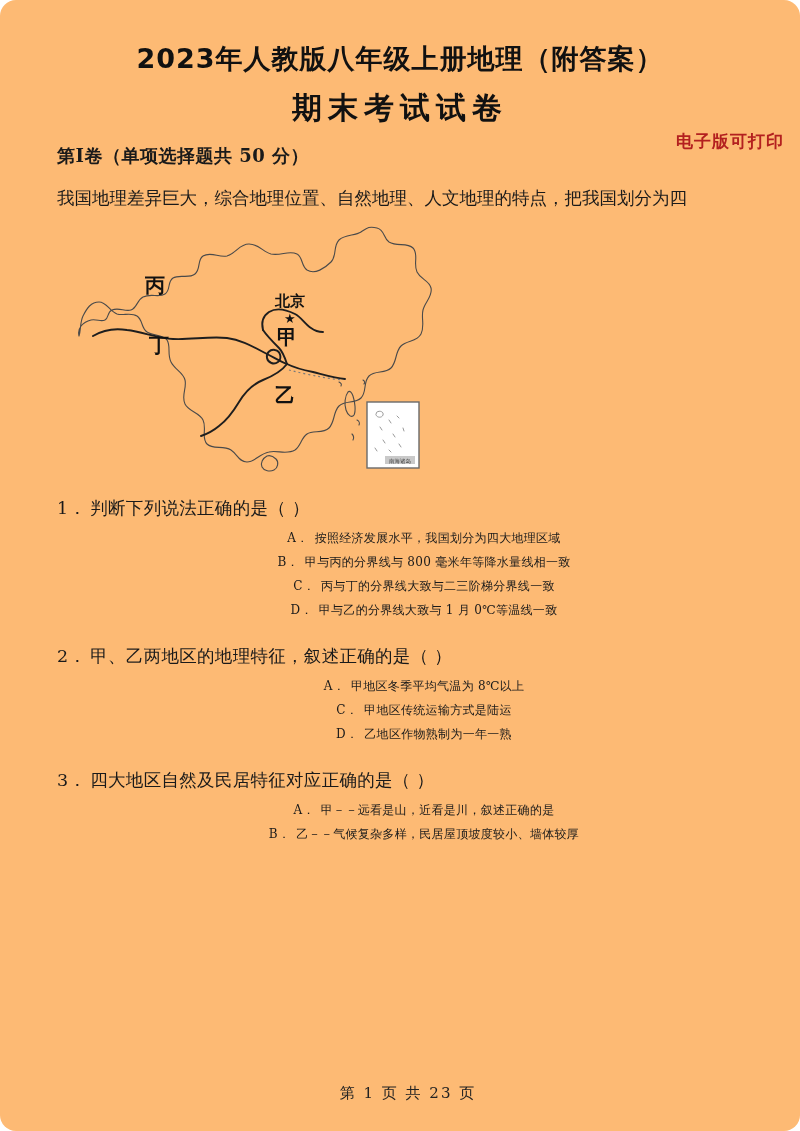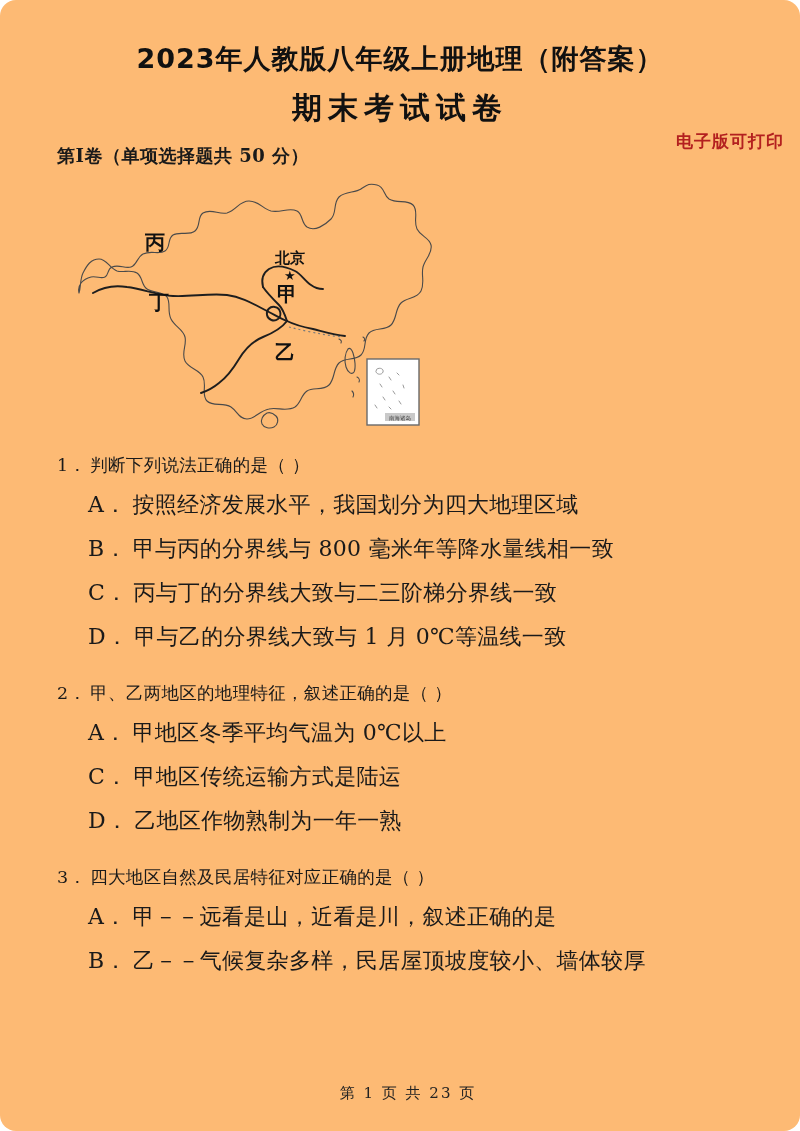--- a/index.html
+++ b/index.html
@@ -81,24 +81,25 @@
   .intro .ln2 { display: block; padding-left: 30px; }
 
   .q-stem {
     font-size: 17.5px;
     line-height: 2.0;
     margin-top: 17px;
     letter-spacing: 0.3px;
   }
   .q-num { margin-right: 4px; }
   .opt {
-    font-size: 22px;
+    font-size: 12px;
     line-height: 2.0;
     padding-left: 31px;
     letter-spacing: 0.3px;
+    text-align: center;
   }
   .opt-key { margin-right: 6px; }
 
   
   .figure {
     margin: 8px 0 6px 0;
     padding-left: 10px;
   }
   .figure svg { display: block; }
   .map-label {
@@ -126,20 +127,21 @@
 
   <h1 class="title-main">2023年人教版八年级上册地理（附答案）</h1>
   <h2 class="title-sub">期末考试试卷</h2>
   <div class="stamp">电子版可打印</div>
 
   <div class="content">
 
     <div class="section-head">第Ⅰ卷（单项选择题共 50 分）</div>
 
     <div class="intro">
+      <span>我国地理差异巨大，综合地理位置、自然地理、人文地理的特点，把我国划分为四</span>
     </div>
 
     <div class="figure">
       <svg width="370" height="250" viewBox="0 0 370 250">
         <g fill="none" stroke="#4a4a4a" stroke-width="1.1" stroke-linejoin="round" stroke-linecap="round">
 
           <path d="
             M 12,112
             C 10,104 16,98 24,96
             C 30,95 34,98 38,96
@@ -280,21 +282,21 @@
       <div class="opt">
         <span class="opt-key">D．</span><span>甲与乙的分界线大致与 1 月 0℃等温线一致</span>
       </div>
     </div>
 
     <div class="q-block">
       <div class="q-stem">
         <span class="q-num">2．</span><span>甲、乙两地区的地理特征，叙述正确的是（        ）</span>
       </div>
       <div class="opt">
-        <span class="opt-key">A．</span><span>甲地区冬季平均气温为 0℃以上</span>
+        <span class="opt-key">A．</span><span>甲地区冬季平均气温为 8℃以上</span>
       </div>
       <div class="opt">
         <span class="opt-key">C．</span><span>甲地区传统运输方式是陆运</span>
       </div>
       <div class="opt">
         <span class="opt-key">D．</span><span>乙地区作物熟制为一年一熟</span>
       </div>
     </div>
 
     <div class="q-block">

